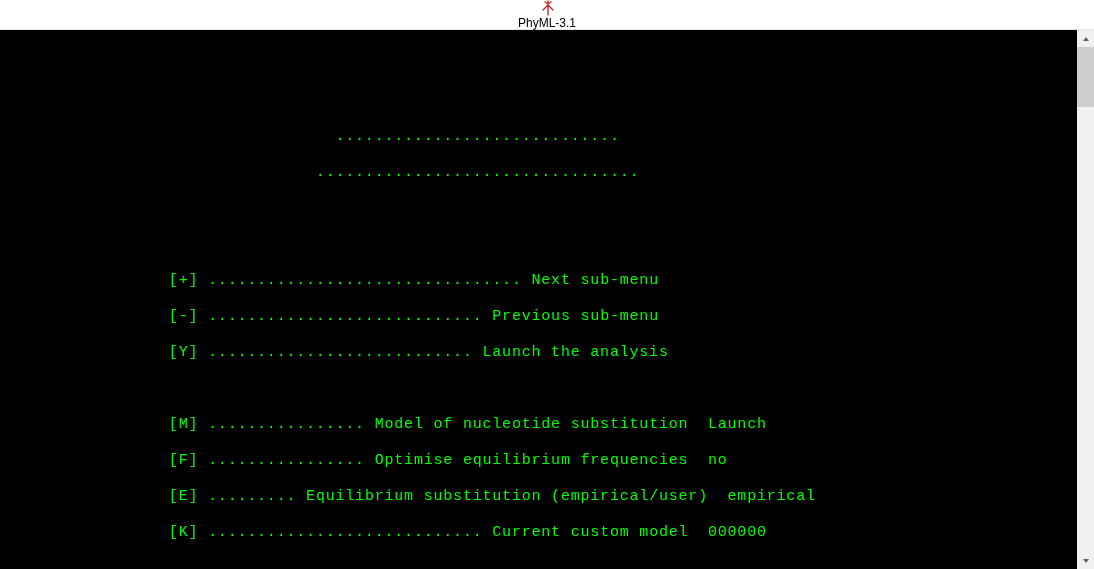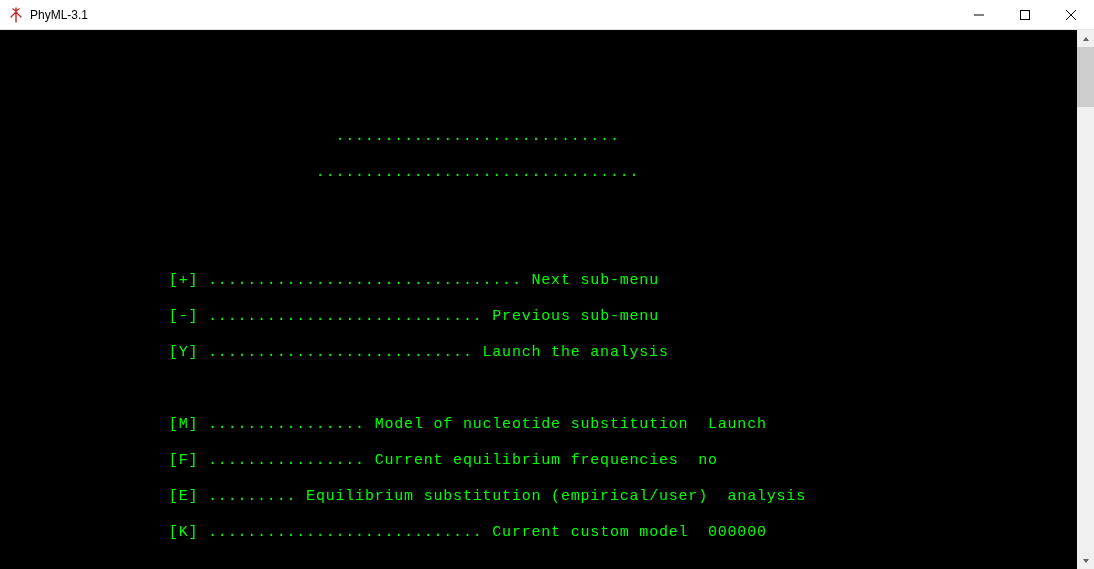--- a/index.html
+++ b/index.html
@@ -10,20 +10,21 @@
     font-family: "Segoe UI", Tahoma, sans-serif;
     overflow: hidden;
   }
   .titlebar {
     height: 30px;
     background: #fff;
     display: flex;
     align-items: center;
     border-bottom: 1px solid #e5e5e5;
     position: relative;
+    flex-direction: column;
   }
   .titlebar-icon {
     width: 16px;
     height: 16px;
     margin: 0 6px 0 8px;
     display: inline-block;
   }
   .titlebar-title {
     font-size: 12px;
     color: #000;
@@ -131,22 +132,22 @@
 <span class="menu-line"> </span>
 <span class="menu-line">                                 <span>.............................</span></span>
 <span class="menu-line">                               <span>.................................</span></span>
 <span class="menu-line"> </span>
 <span class="menu-line"> </span>
 <span class="menu-line">                <span>[+]</span> <span>................................</span> <span>Next sub-menu</span></span>
 <span class="menu-line">                <span>[-]</span> <span>............................</span> <span>Previous sub-menu</span></span>
 <span class="menu-line">                <span>[Y]</span> <span>...........................</span> <span>Launch the analysis</span></span>
 <span class="menu-line"> </span>
 <span class="menu-line">                <span>[M]</span> <span>................</span> <span>Model of nucleotide substitution</span>  <span>Launch</span></span>
-<span class="menu-line">                <span>[F]</span> <span>................</span> <span>Current equilibrium frequencies</span>  <span>no</span></span>
-<span class="menu-line">                <span>[E]</span> <span>.........</span> <span>Equilibrium substitution (empirical/user)</span>  <span>analysis</span></span>
+<span class="menu-line">                <span>[F]</span> <span>................</span> <span>Optimise equilibrium frequencies</span>  <span>no</span></span>
+<span class="menu-line">                <span>[E]</span> <span>.........</span> <span>Equilibrium substitution (empirical/user)</span>  <span>empirical</span></span>
 <span class="menu-line">                <span>[K]</span> <span>............................</span> <span>Current custom model</span>  <span>000000</span></span>
 
 
 
 
 
 
 
 
 

